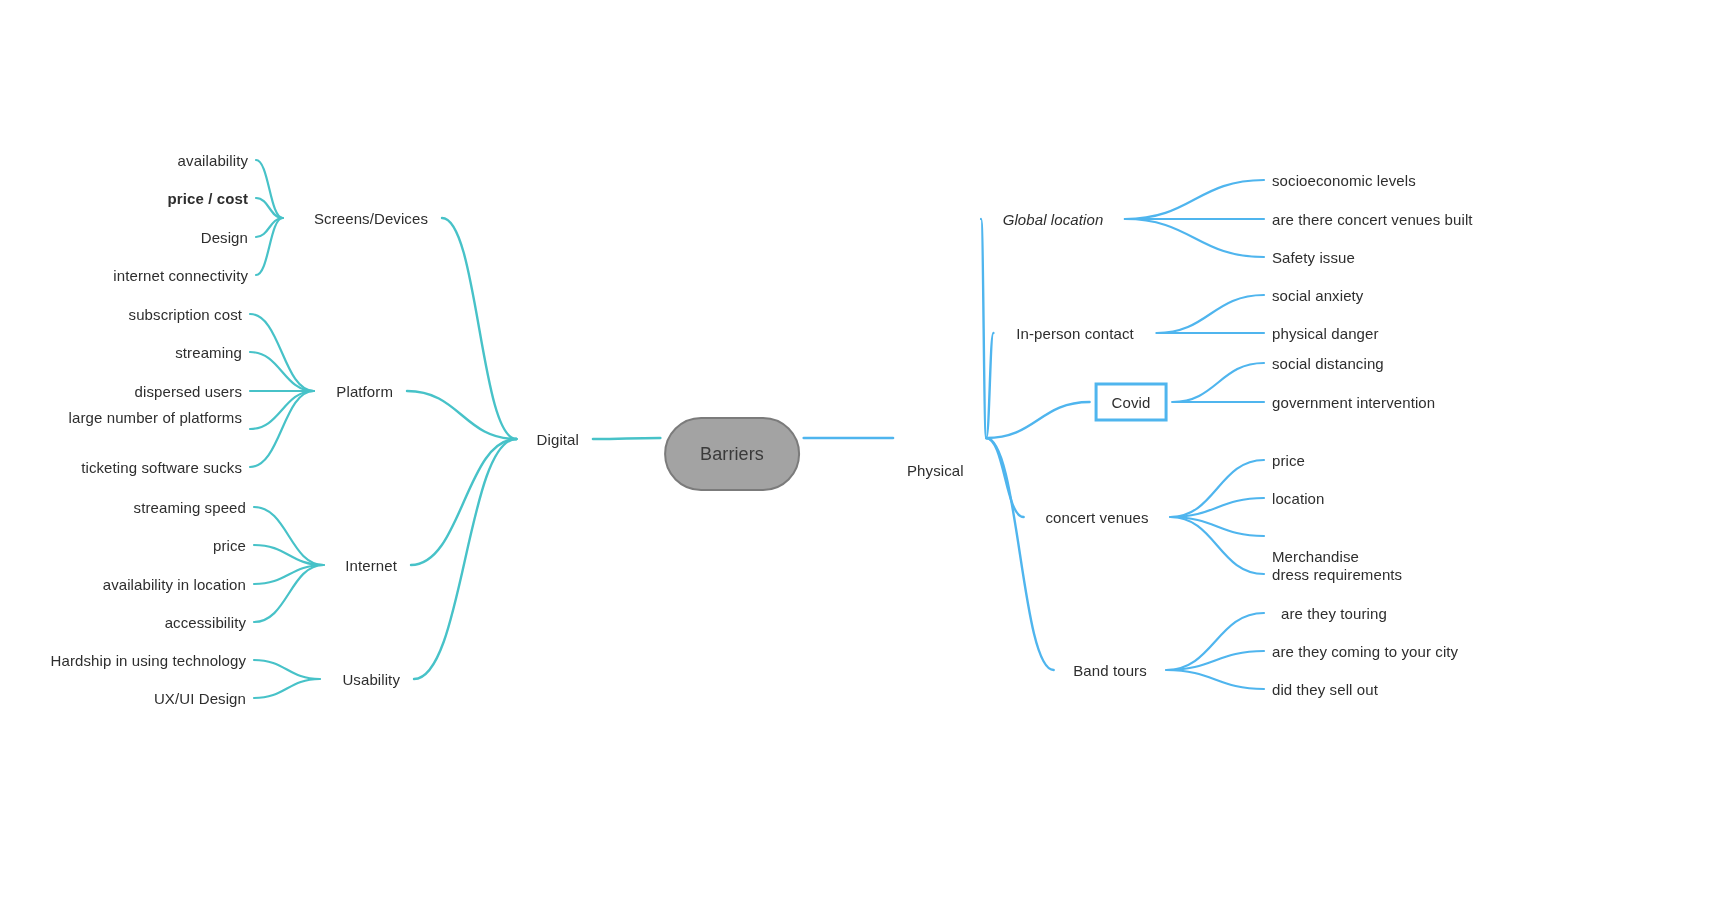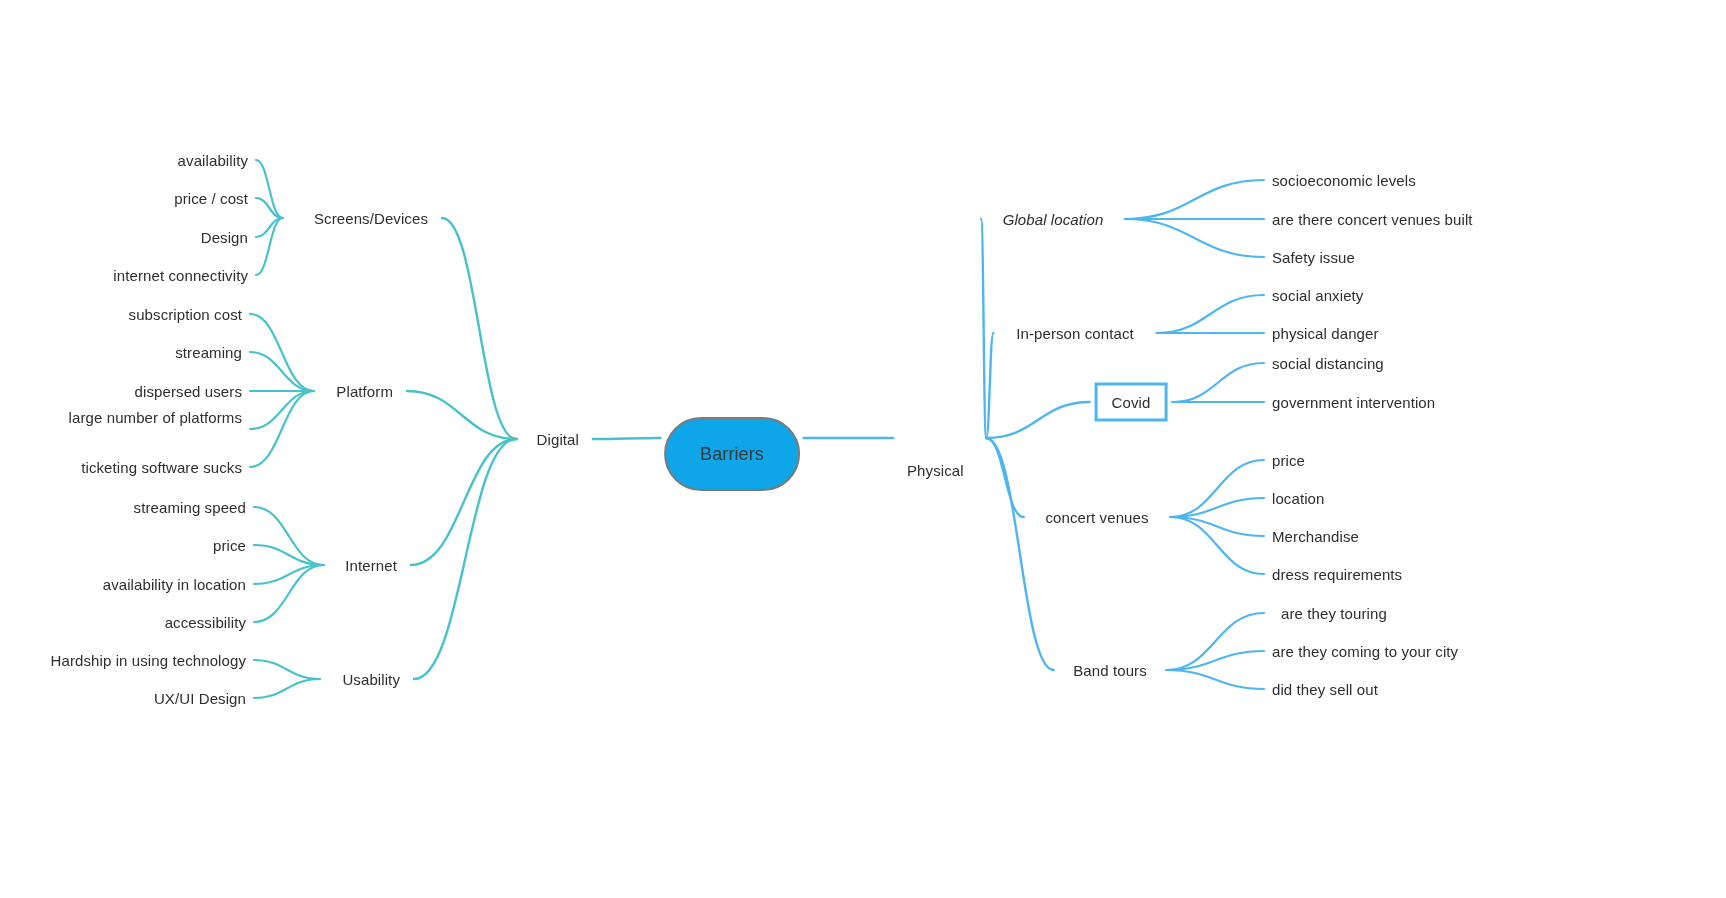--- a/index.html
+++ b/index.html
@@ -49,21 +49,21 @@
   .node.anchor-center {
     text-align: center;
     transform: translate(-50%, -50%);
   }
   .node-root {
     font-size: 18px;
     color: #3a3a3a;
     border: 2.2px solid #7b7b7b;
     border-radius: 42px;
     padding: 26px 34px;
-    background: #0ea5e9;
+    background: #a3a3a3;
     line-height: 1;
   }
   .node-boxed {
     border: 3px solid #4fb5ee;
     background: #ffffff;
     padding: 9px 14px;
     line-height: 1;
   }
 </style>
 </head>
@@ -112,21 +112,21 @@
       <path d="M 1166.3203125 670 C 1213.2065625 670, 1217.11375 613, 1264 613" fill="none" stroke="#4fb5ee" stroke-width="2.2" stroke-linecap="round"></path>
       <path d="M 1166.3203125 670 C 1213.2065625 670, 1217.11375 651, 1264 651" fill="none" stroke="#4fb5ee" stroke-width="2.2" stroke-linecap="round"></path>
       <path d="M 1166.3203125 670 C 1213.2065625 670, 1217.11375 689, 1264 689" fill="none" stroke="#4fb5ee" stroke-width="2.2" stroke-linecap="round"></path>
     </svg>
 
   <div id="node-layer">
       <div class="node anchor-center node-root" style="left: 732px; top: 454px;">Barriers</div>
       <div class="node anchor-right" style="left: 579px; top: 439px;">Digital</div>
       <div class="node anchor-right" style="left: 428px; top: 218px;">Screens/Devices</div>
       <div class="node anchor-right" style="left: 248px; top: 160px;">availability</div>
-      <div class="node anchor-right" style="left: 248px; top: 198px;">price / cost</div>
+      <div class="node anchor-right" style="left: 248px; top: 198px; font-weight: bold;">price / cost</div>
       <div class="node anchor-right" style="left: 248px; top: 237px;">Design</div>
       <div class="node anchor-right" style="left: 248px; top: 275px;">internet connectivity</div>
       <div class="node anchor-right" style="left: 393px; top: 391px;">Platform</div>
       <div class="node anchor-right" style="left: 242px; top: 314px;">subscription cost</div>
       <div class="node anchor-right" style="left: 242px; top: 352px;">streaming</div>
       <div class="node anchor-right" style="left: 242px; top: 391px;">dispersed users</div>
       <div class="node anchor-right" style="left: 242px; top: 417px;">large number of platforms</div>
       <div class="node anchor-right" style="left: 242px; top: 467px;">ticketing software sucks</div>
       <div class="node anchor-right" style="left: 397px; top: 565px;">Internet</div>
       <div class="node anchor-right" style="left: 246px; top: 507px;">streaming speed</div>
@@ -143,21 +143,21 @@
       <div class="node anchor-left" style="left: 1272px; top: 257px;">Safety issue</div>
       <div class="node anchor-center" style="left: 1075px; top: 333px;">In-person contact</div>
       <div class="node anchor-left" style="left: 1272px; top: 295px;">social anxiety</div>
       <div class="node anchor-left" style="left: 1272px; top: 333px;">physical danger</div>
       <div class="node anchor-center node-boxed" style="left: 1131px; top: 402px;">Covid</div>
       <div class="node anchor-left" style="left: 1272px; top: 363px;">social distancing</div>
       <div class="node anchor-left" style="left: 1272px; top: 402px;"> government intervention</div>
       <div class="node anchor-center" style="left: 1097px; top: 517px;">concert venues</div>
       <div class="node anchor-left" style="left: 1272px; top: 460px;">price</div>
       <div class="node anchor-left" style="left: 1272px; top: 498px;">location</div>
-      <div class="node anchor-left" style="left: 1272px; top: 536px;">Merchandise</div>
+      <div class="node anchor-left" style="left: 1272px; top: 556px;">Merchandise</div>
       <div class="node anchor-left" style="left: 1272px; top: 574px;">dress requirements</div>
       <div class="node anchor-center" style="left: 1110px; top: 670px;">Band tours</div>
       <div class="node anchor-left" style="left: 1272px; top: 613px; margin-left: 9px;">are they touring</div>
       <div class="node anchor-left" style="left: 1272px; top: 651px;">are they coming to your city</div>
       <div class="node anchor-left" style="left: 1272px; top: 689px;">did they sell out</div>
     </div>
 
 </div>
 
 </body></html>

